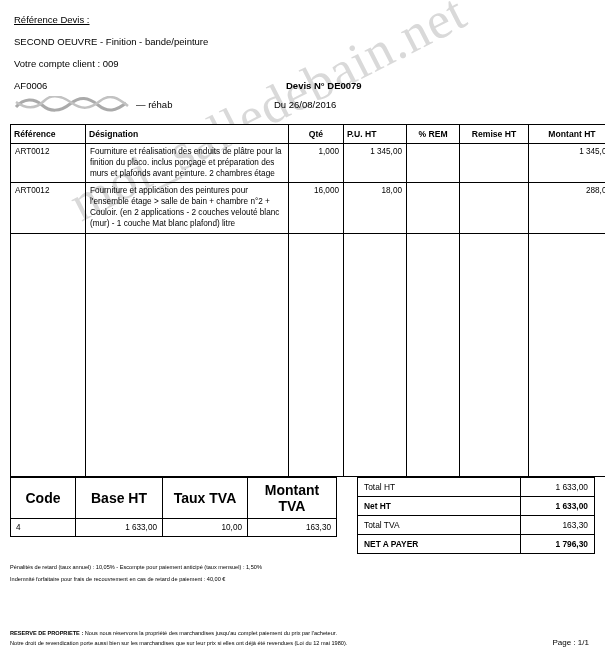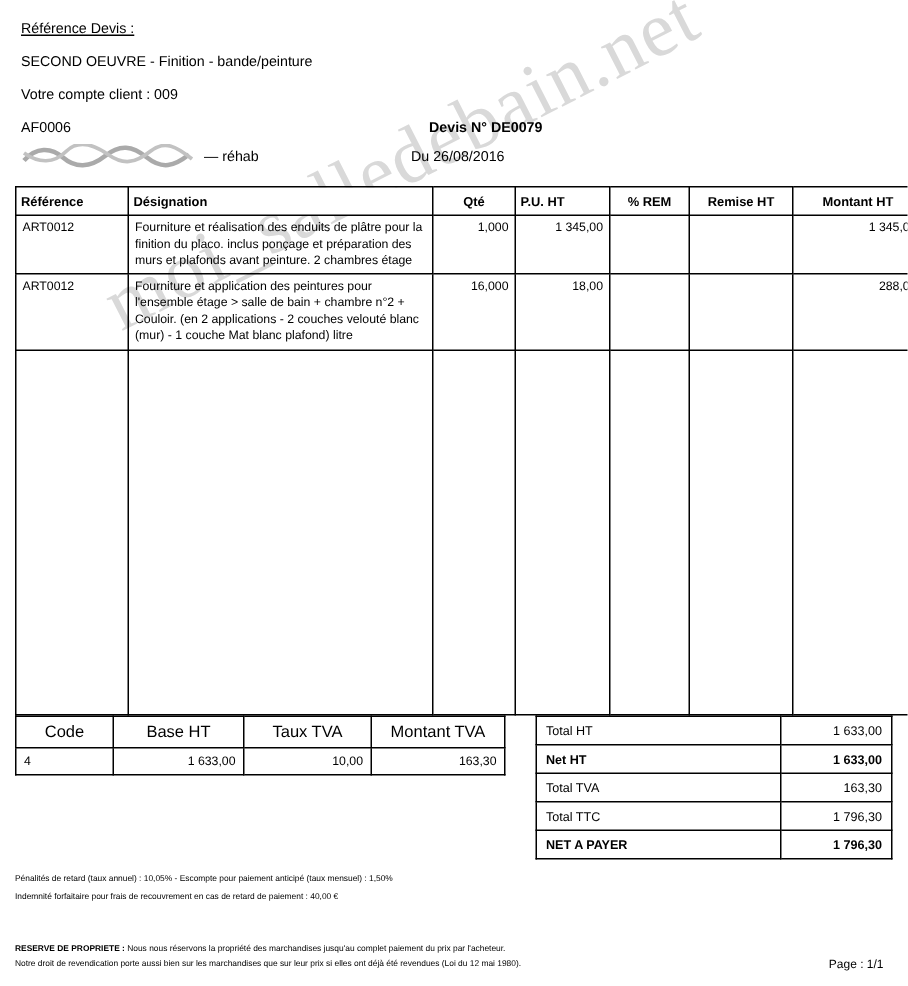--- a/index.html
+++ b/index.html
@@ -126,23 +126,23 @@
     border-collapse: collapse;
     table-layout: fixed;
     font-size: 8.2px;
     width: 282px;
   }
   .tva-table th, .tva-table td {
     border: 1px solid #000000;
     padding: 4px 5px;
   }
   .tva-table th {
-    font-weight: normal;
+    font-weight: bold;
     text-align: center;
-    font-size: 11px;
+    font-size: 14px;
   }
   .tva-table td { text-align: right; }
   .tva-table td.code { text-align: left; }
   .t-code { width: 54px; }
   .t-base { width: 76px; }
   .t-taux { width: 74px; }
   .t-mtva { width: 78px; }
 
   .totals-table {
     border-collapse: collapse;
@@ -312,24 +312,20 @@
             <td class="val">1 633,00</td>
           </tr>
           <tr class="strong">
             <td class="lbl">Net HT</td>
             <td class="val">1 633,00</td>
           </tr>
           <tr>
             <td class="lbl">Total TVA</td>
             <td class="val">163,30</td>
           </tr>
-          <tr>
-            <td class="lbl">Total TTC</td>
-            <td class="val">1 796,30</td>
-          </tr>
           <tr class="strong">
             <td class="lbl">NET A PAYER</td>
             <td class="val">1 796,30</td>
           </tr>
         </tbody>
       </table>
 
     </div>
 
     <div class="notes">

